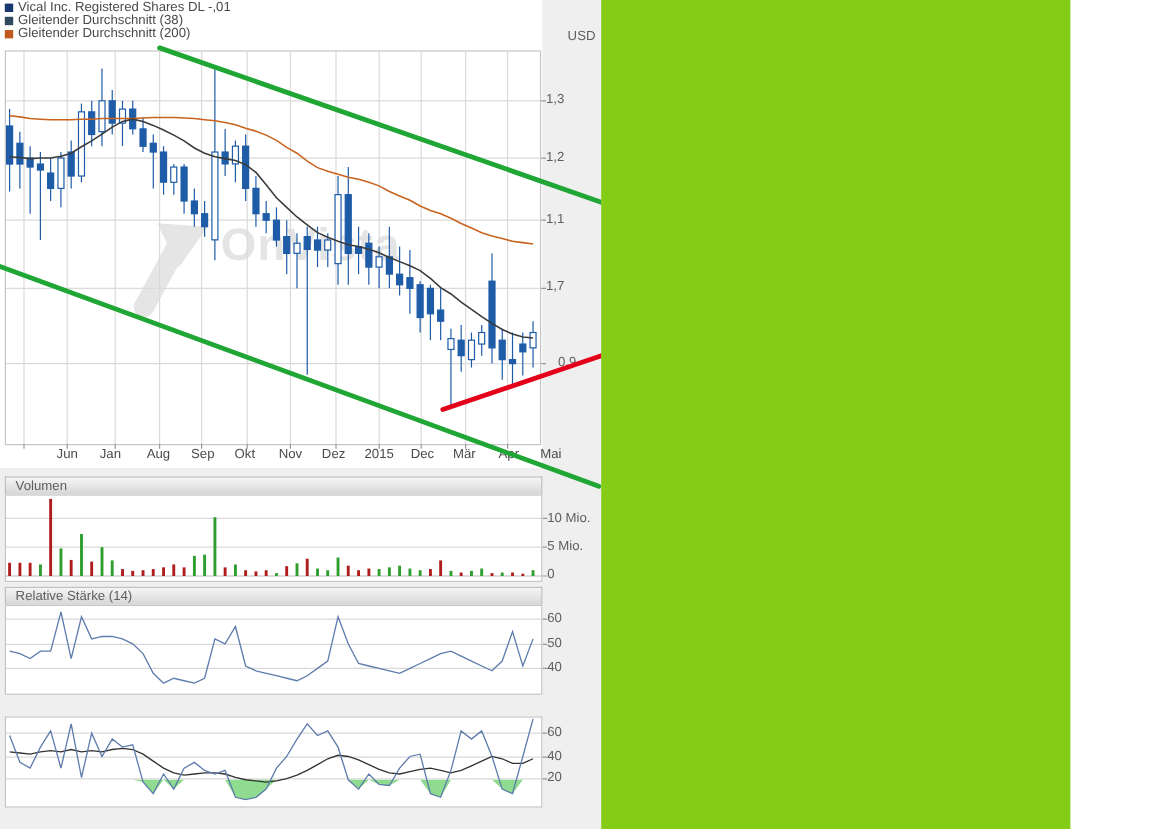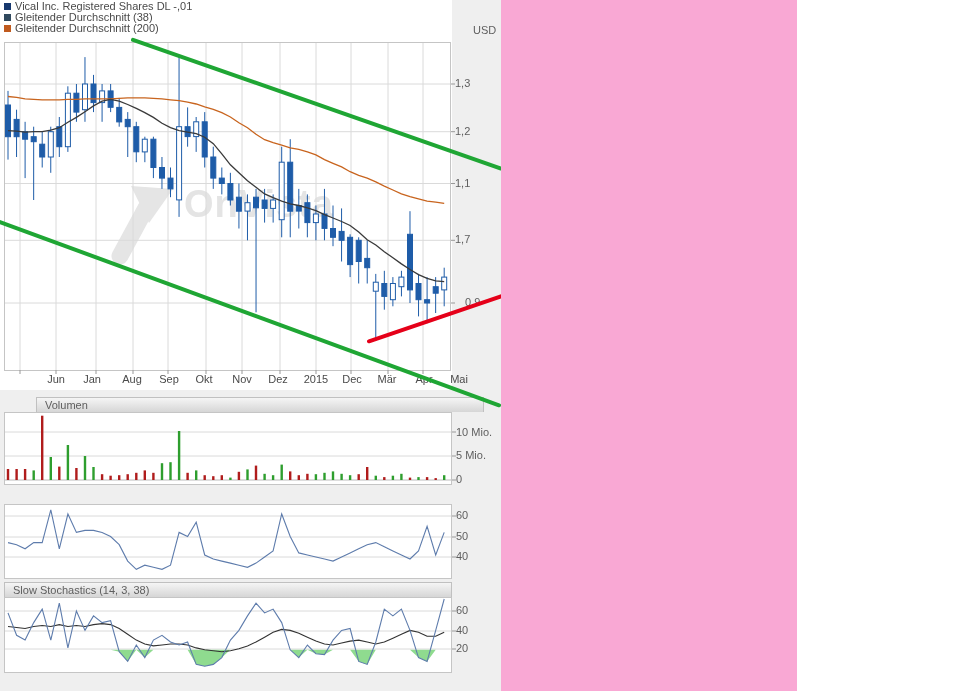--- a/index.html
+++ b/index.html
@@ -1,28 +1,28 @@
 <!DOCTYPE html>
 <html><head>
 <meta charset="utf-8">
 <style>
   html,body{margin:0;padding:0;background:#fff;}
-  .stage{position:relative;width:797px;height:691px;background:#f9a8d4;overflow:hidden;
+  .stage{position:relative;width:892px;height:691px;background:#84cc16;overflow:hidden;
          font-family:"Liberation Sans","DejaVu Sans",sans-serif;}
   .gray-block{position:absolute;left:0;top:0;width:501px;height:691px;background:#EFEFEF;}
   .white-top{position:absolute;left:0;top:0;width:452px;height:390px;background:#FFFFFF;}
   .plot{position:absolute;background:#fff;border:1px solid #C5C5C5;box-sizing:border-box;}
   #main-plot{left:4px;top:42px;width:447px;height:329px;}
   #volume-plot{left:4px;top:412px;width:448px;height:73px;}
   #rsi-plot{left:4px;top:504px;width:448px;height:75px;}
   #stoch-plot{left:4px;top:597px;width:448px;height:76px;}
   .panel-header{position:absolute;left:4px;width:448px;height:15px;box-sizing:border-box;
     background:linear-gradient(#F5F5F5,#D6D6D6);border:1px solid #C0C0C0;border-bottom:none;
     font-size:11px;line-height:14px;color:#5E5E5E;padding-left:8px;overflow:hidden;}
-  #volume-header{top:397px;margin-left:32px;} #rsi-header{top:489px;} #stoch-header{top:582px;}
+  #volume-header{top:397px;} #rsi-header{top:489px;} #stoch-header{top:582px;}
   .legend-row{position:absolute;left:4px;display:flex;align-items:center;gap:4px;
     font-size:11px;color:#4A4A4A;height:10px;}
   .swatch{width:7px;height:7px;display:inline-block;}
   .axlabel{position:absolute;font-size:11px;color:#5E5E5E;white-space:nowrap;z-index:4;}
   .monthlabel{position:absolute;top:373px;width:40px;text-align:center;font-size:11px;color:#4A4A4A;z-index:4;padding-left:36px;}
   #chart-svg{position:absolute;left:0;top:0;z-index:10;pointer-events:none;}
   .wm-text{font-size:38px;font-weight:bold;fill:#E4E4E4;letter-spacing:1px;}
 </style>
 </head>
 <body>
@@ -44,24 +44,24 @@
     <span>Gleitender Durchschnitt (200)</span>
   </div>
 
   <div class="axlabel" style="left:473px;top:24px;">USD</div>
 
   <div class="plot" id="main-plot"></div>
   <div class="panel-header" id="volume-header">
     <span>Volumen</span>
   </div>
   <div class="plot" id="volume-plot"></div>
+  <div class="panel-header" id="rsi-header">
+    <span>Relative Stärke (14)</span>
+  </div>
   <div class="plot" id="rsi-plot"></div>
-  <div class="panel-header" id="stoch-header">
-    <span>Slow Stochastics (14, 3, 38)</span>
-  </div>
   <div class="plot" id="stoch-plot"></div>
 
   <div class="axlabel" style="left:455px;top:77px;">1,3</div>
   <div class="axlabel" style="left:455px;top:125px;">1,2</div>
   <div class="axlabel" style="left:455px;top:177px;">1,1</div>
   <div class="axlabel" style="left:455px;top:233px;">1,7</div>
   <div class="axlabel" style="left:455px;top:296px;margin-left:10px;">0,9</div>
 
   <div class="monthlabel" style="left:0px;">Jun</div>
   <div class="monthlabel" style="left:36px;">Jan</div>

